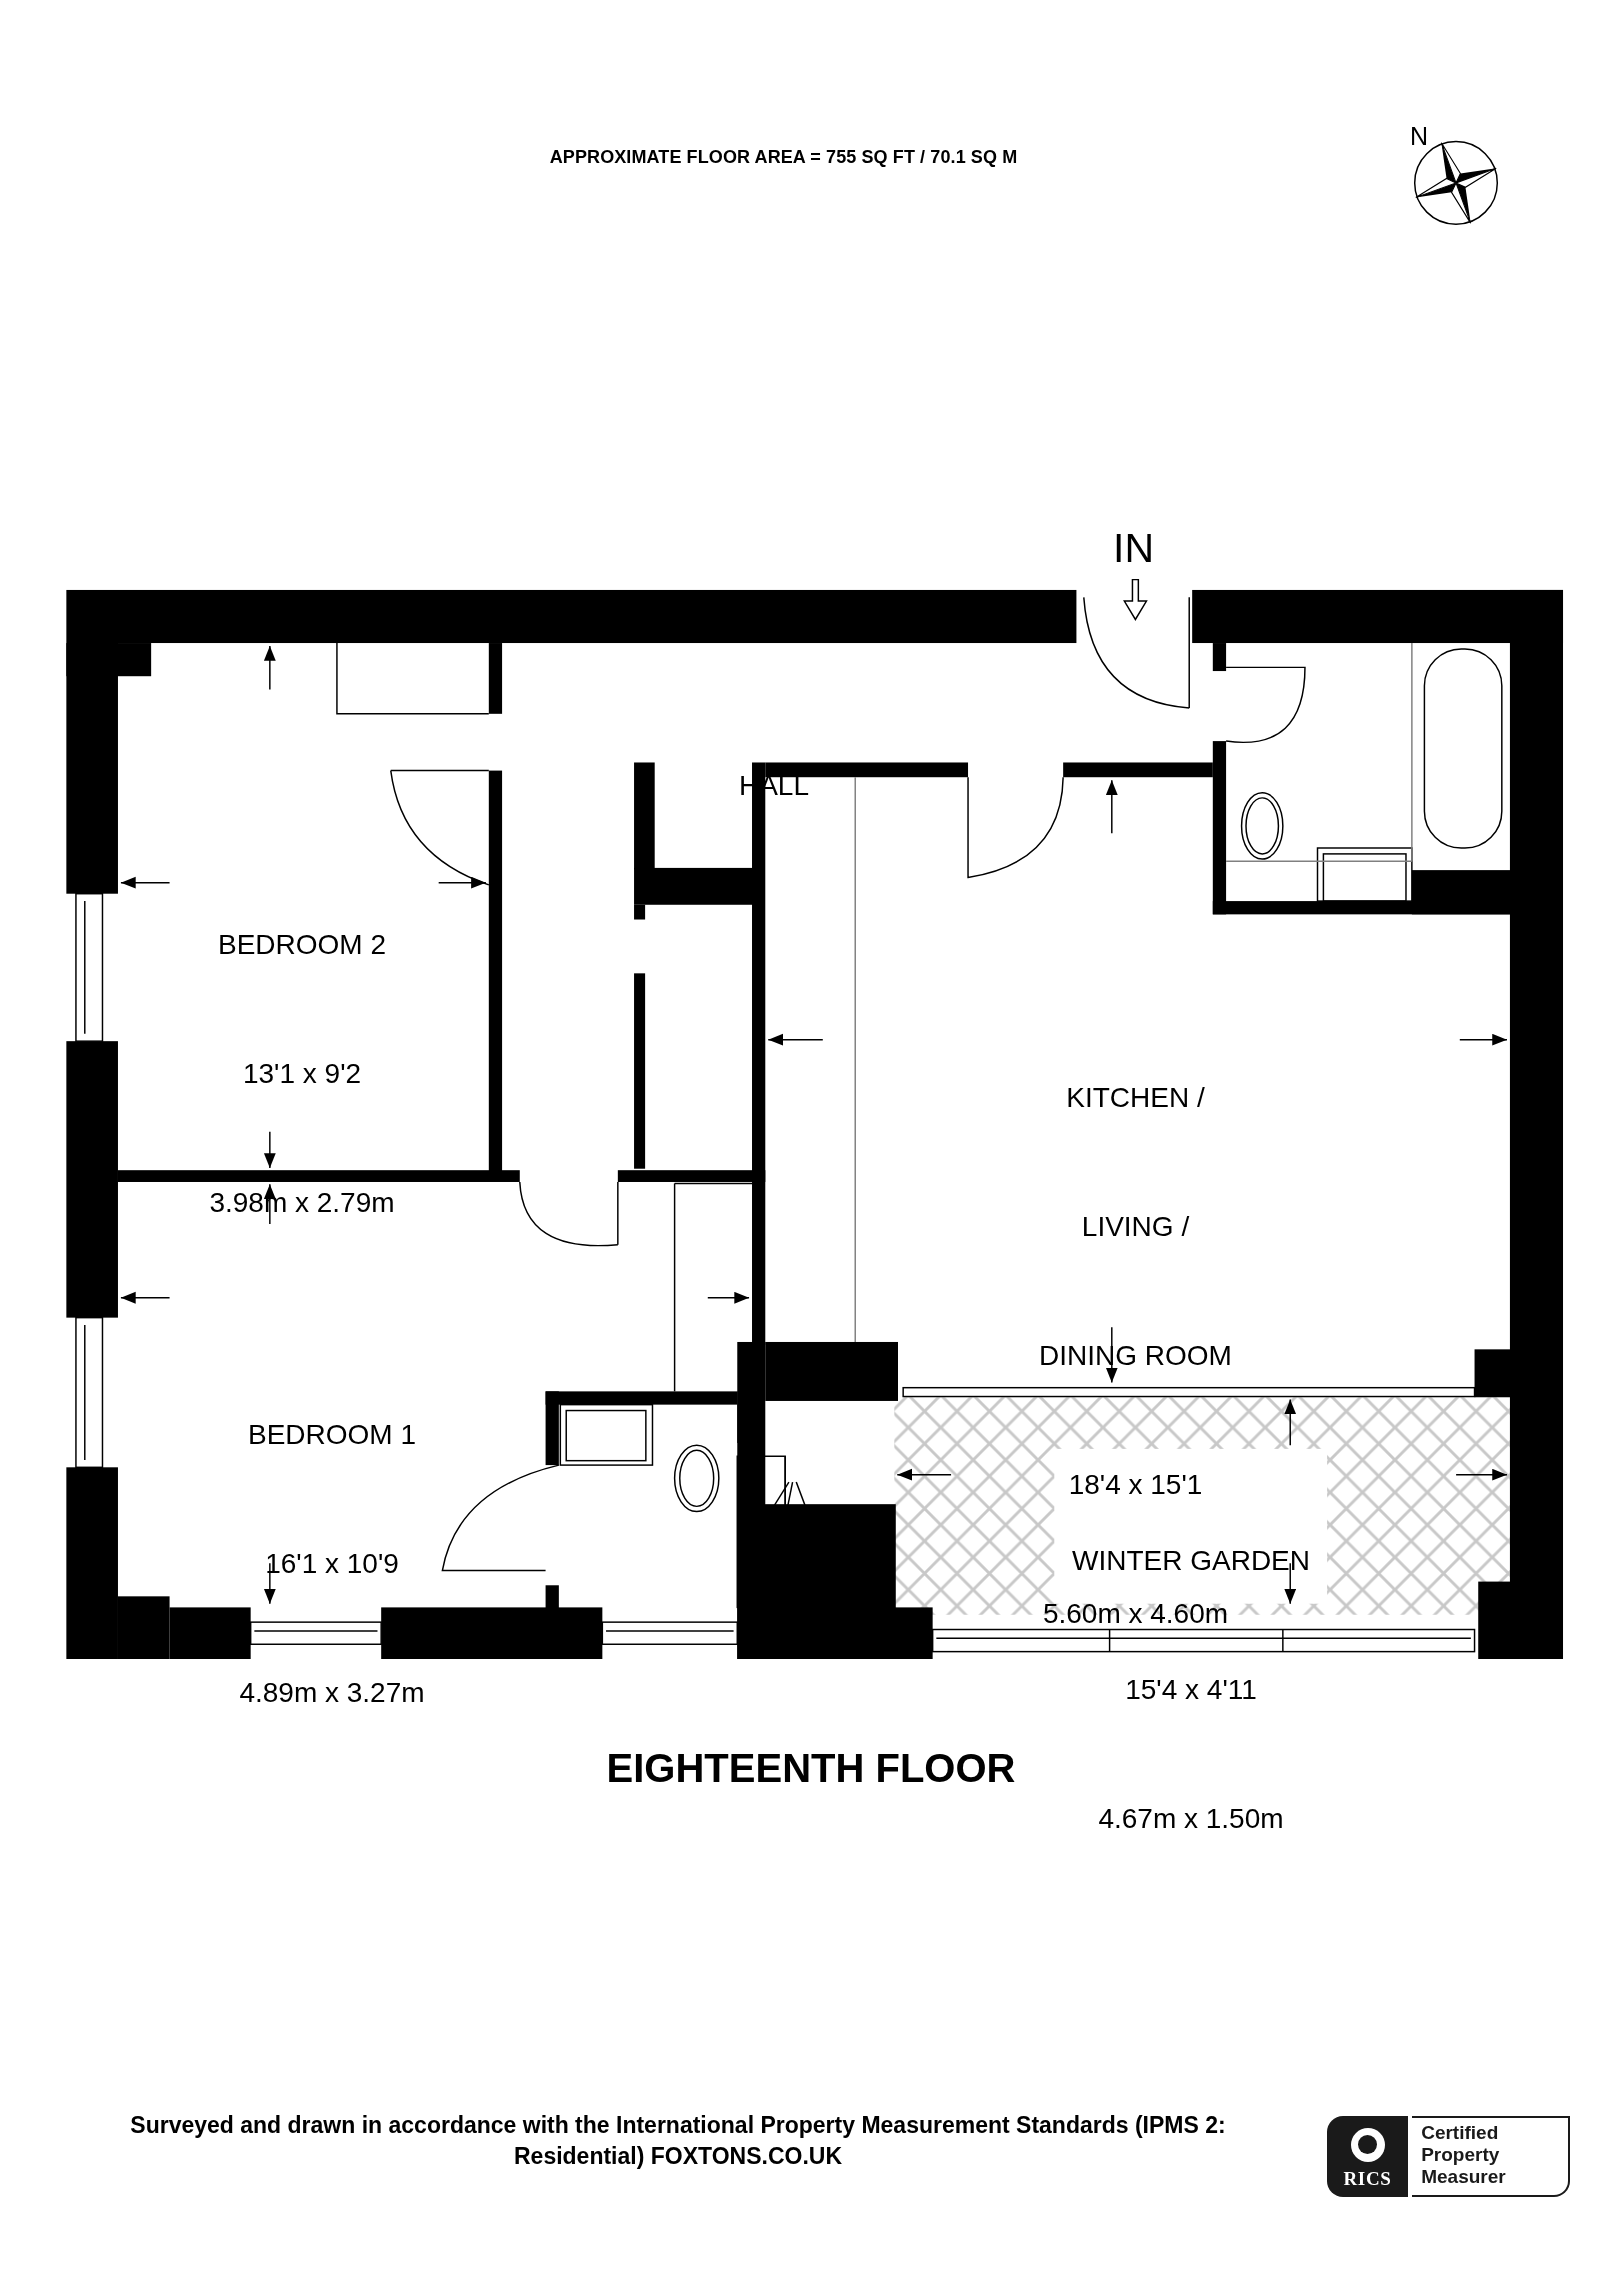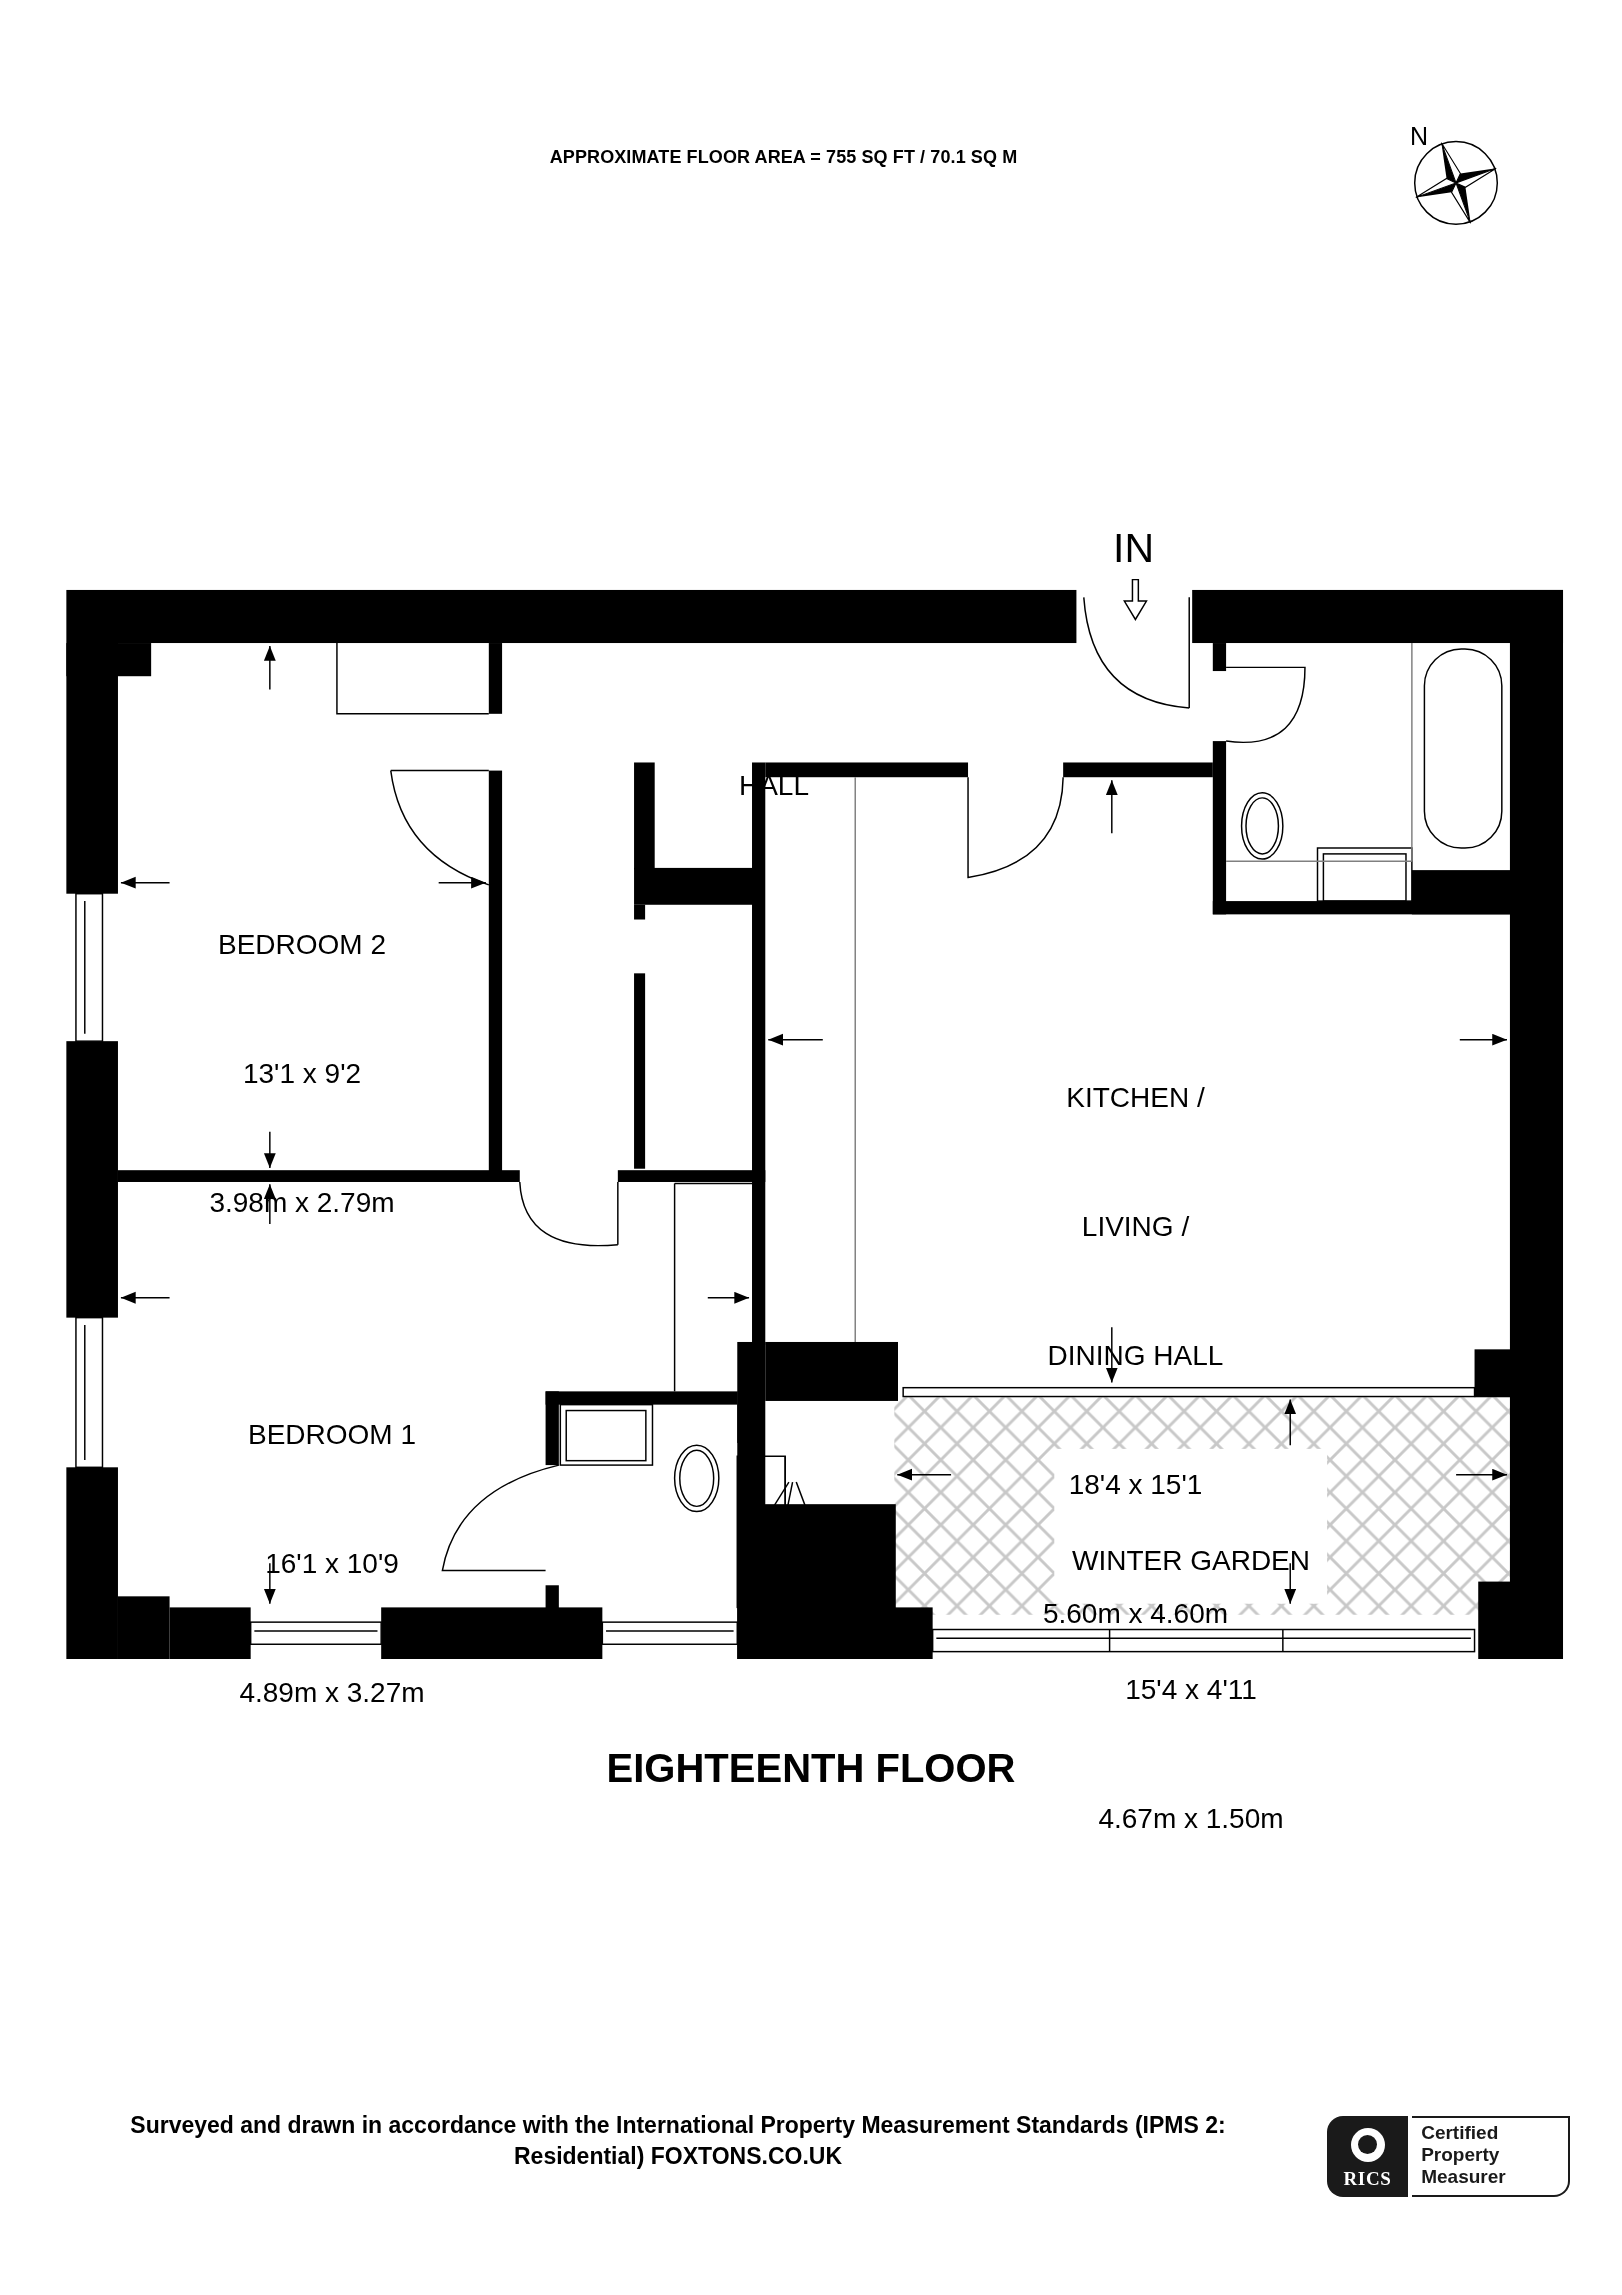--- a/index.html
+++ b/index.html
@@ -191,21 +191,21 @@
 
 <div class="room-label" style="left:147px; top:837px; width:310px;">
   <div>BEDROOM 2</div>
   <div>13'1 x 9'2</div>
   <div>3.98m x 2.79m</div>
 </div>
 
 <div class="room-label" style="left:988px; top:990px; width:295px;">
   <div>KITCHEN /</div>
   <div>LIVING /</div>
-  <div>DINING HALL</div>
+  <div>DINING ROOM</div>
   <div>18'4 x 15'1</div>
   <div>5.60m x 4.60m</div>
 </div>
 
 <div class="room-label" style="left:177px; top:1327px; width:310px;">
   <div>BEDROOM 1</div>
   <div>16'1 x 10'9</div>
   <div>4.89m x 3.27m</div>
 </div>
 

